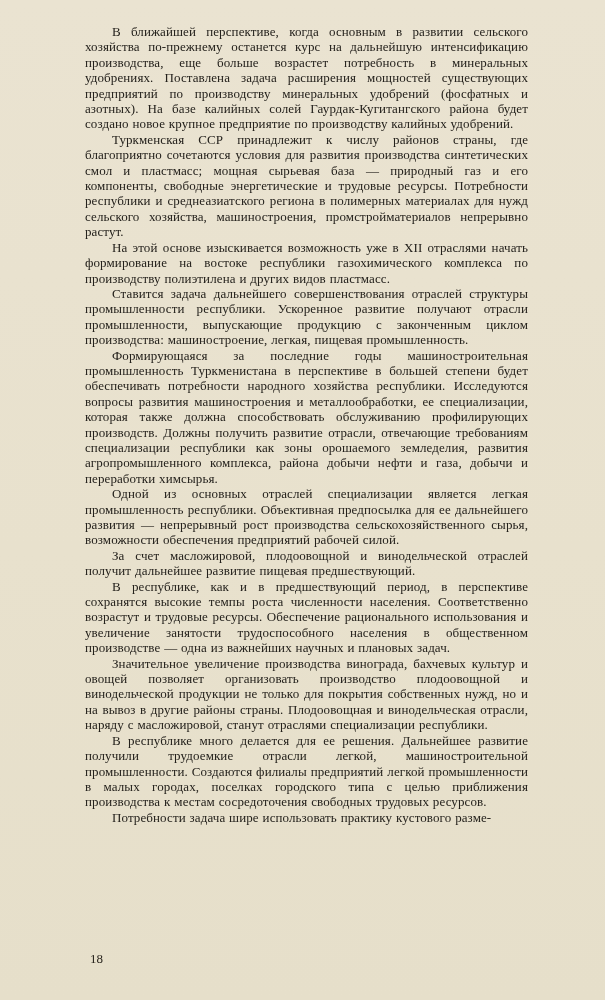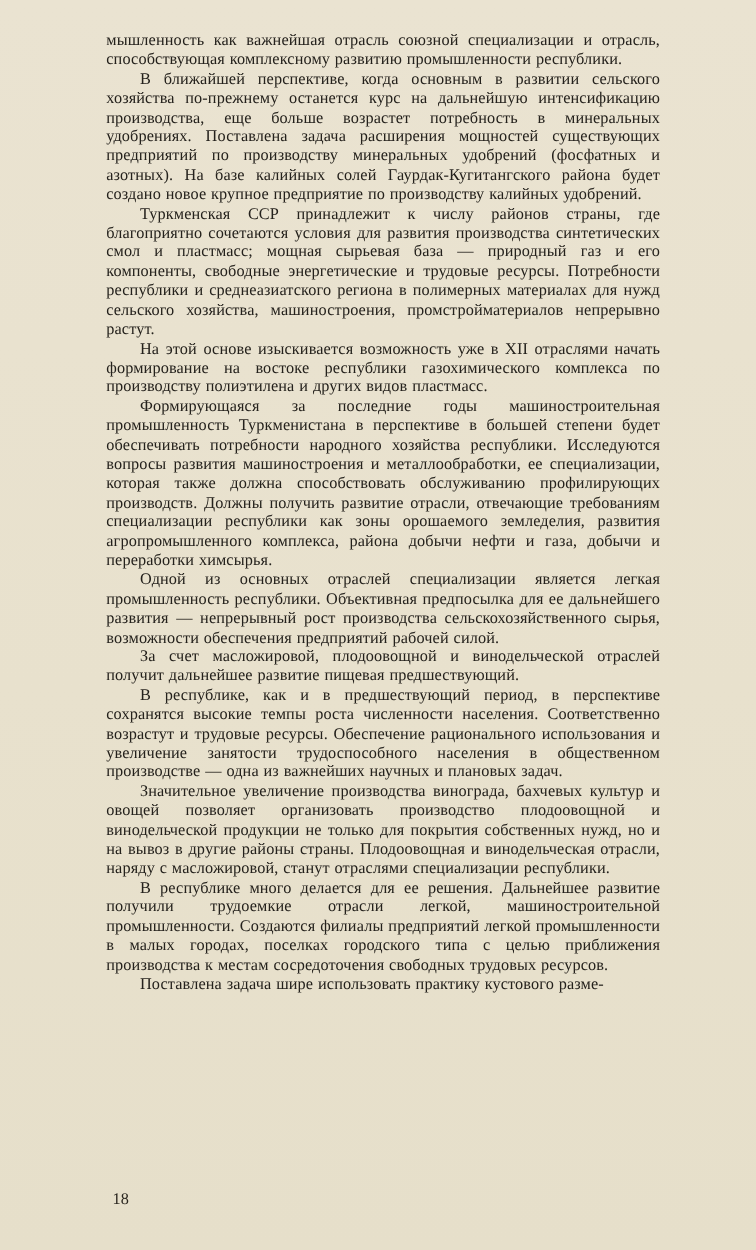--- a/index.html
+++ b/index.html
@@ -45,26 +45,26 @@
     top: 951px;
     font-size: 13px;
     color: #2a261f;
   }
 </style>
 </head>
 <body>
 
 <div class="page">
   <div class="text-column" id="text-column">
-      <p class="">мышленность как важнейшая отрасль союзной специализации и отрасль, способствующая комплексному развитию промышленности республики.</p>
       <p class="indent">В ближайшей перспективе, когда основным в развитии сельского хозяйства по-прежнему останется курс на дальнейшую интенсификацию производства, еще больше возрастет потребность в минеральных удобрениях. Поставлена задача расширения мощностей существующих предприятий по производству минеральных удобрений (фосфатных и азотных). На базе калийных солей Гаурдак-Кугитангского района будет создано новое крупное предприятие по производству калийных удобрений.</p>
       <p class="indent">Туркменская ССР принадлежит к числу районов страны, где благоприятно сочетаются условия для развития производства синтетических смол и пластмасс; мощная сырьевая база — природный газ и его компоненты, свободные энергетические и трудовые ресурсы. Потребности республики и среднеазиатского региона в полимерных материалах для нужд сельского хозяйства, машиностроения, промстройматериалов непрерывно растут.</p>
       <p class="indent">На этой основе изыскивается возможность уже в XII отраслями начать формирование на востоке республики газохимического комплекса по производству полиэтилена и других видов пластмасс.</p>
+      <p class="indent">Ставится задача дальнейшего совершенствования отраслей структуры промышленности республики. Ускоренное развитие получают отрасли промышленности, выпускающие продукцию с законченным циклом производства: машиностроение, легкая, пищевая промышленность.</p>
       <p class="indent">Формирующаяся за последние годы машиностроительная промышленность Туркменистана в перспективе в большей степени будет обеспечивать потребности народного хозяйства республики. Исследуются вопросы развития машиностроения и металлообработки, ее специализации, которая также должна способствовать обслуживанию профилирующих производств. Должны получить развитие отрасли, отвечающие требованиям специализации республики как зоны орошаемого земледелия, развития агропромышленного комплекса, района добычи нефти и газа, добычи и переработки химсырья.</p>
       <p class="indent">Одной из основных отраслей специализации является легкая промышленность республики. Объективная предпосылка для ее дальнейшего развития — непрерывный рост производства сельскохозяйственного сырья, возможности обеспечения предприятий рабочей силой.</p>
       <p class="indent">За счет масложировой, плодоовощной и винодельческой отраслей получит дальнейшее развитие пищевая предшествующий.</p>
       <p class="indent">В республике, как и в предшествующий период, в перспективе сохранятся высокие темпы роста численности населения. Соответственно возрастут и трудовые ресурсы. Обеспечение рационального использования и увеличение занятости трудоспособного населения в общественном производстве — одна из важнейших научных и плановых задач.</p>
       <p class="indent">Значительное увеличение производства винограда, бахчевых культур и овощей позволяет организовать производство плодоовощной и винодельческой продукции не только для покрытия собственных нужд, но и на вывоз в другие районы страны. Плодоовощная и винодельческая отрасли, наряду с масложировой, станут отраслями специализации республики.</p>
       <p class="indent">В республике много делается для ее решения. Дальнейшее развитие получили трудоемкие отрасли легкой, машиностроительной промышленности. Создаются филиалы предприятий легкой промышленности в малых городах, поселках городского типа с целью приближения производства к местам сосредоточения свободных трудовых ресурсов.</p>
-      <p class="indent">Поставлена задача шире использовать практику кустового разме-</p>
+      <p class="indent">Потребности задача шире использовать практику кустового разме-</p>
     </div>
   <div class="page-number">18</div>
 </div>
 
 </body></html>

